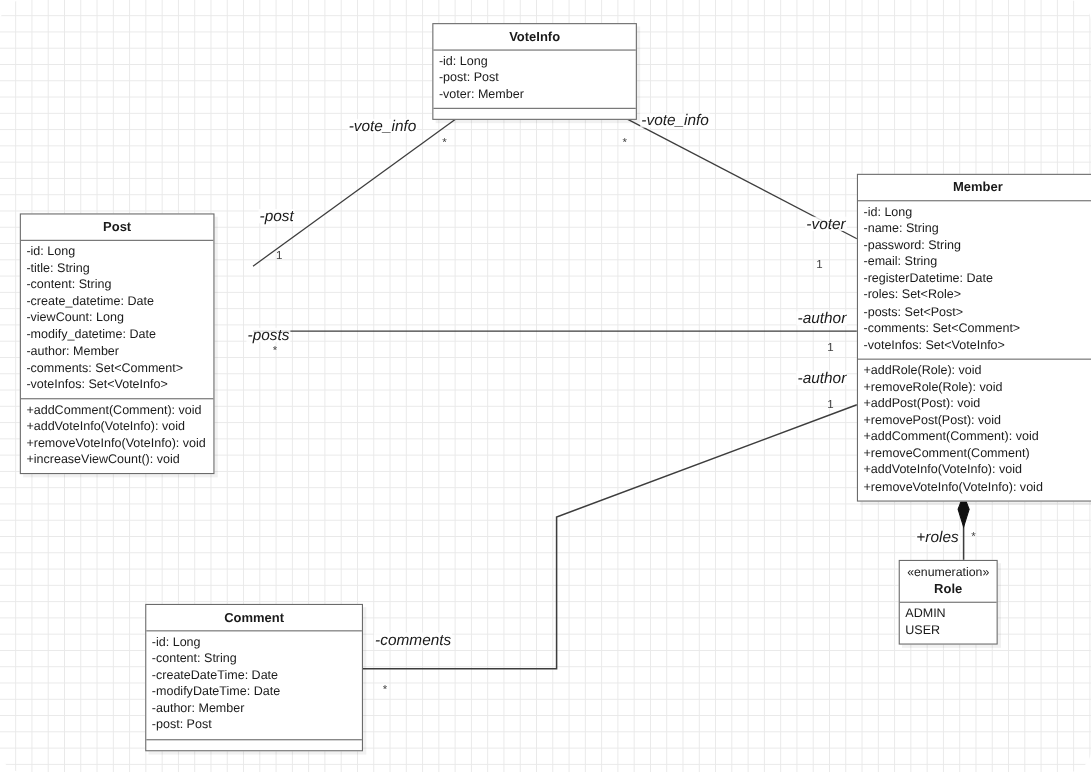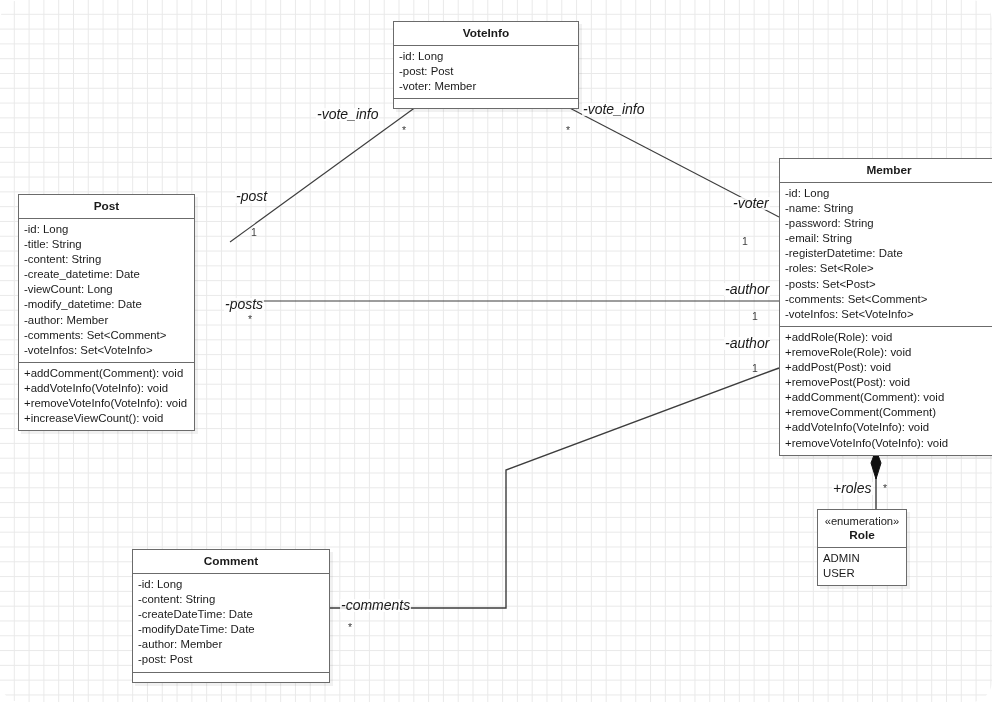--- a/index.html
+++ b/index.html
@@ -201,21 +201,21 @@
   <span class="edge-label" style="left:582px; top:103px;">-vote_info</span>
   <span class="edge-mult" style="left:566px; top:124px;">*</span>
   <span class="edge-label" style="left:732px; top:197px;">-voter</span>
   <span class="edge-mult" style="left:742px; top:235px;">1</span>
 
   <span class="edge-label" style="left:224px; top:283px;margin-top:15px;">-posts</span>
   <span class="edge-mult" style="left:248px; top:313px;">*</span>
   <span class="edge-label" style="left:724px; top:283px;">-author</span>
   <span class="edge-mult" style="left:752px; top:310px;">1</span>
 
-  <span class="edge-label" style="left:340px; top:599px;text-align:right;">-comments</span>
+  <span class="edge-label" style="left:340px; top:575px;text-align:right;">-comments</span>
   <span class="edge-mult" style="left:348px; top:621px;">*</span>
   <span class="edge-label" style="left:724px; top:337px;">-author</span>
   <span class="edge-mult" style="left:752px; top:362px;">1</span>
 
   <span class="edge-label" style="left:832px; top:482px;">+roles</span>
   <span class="edge-mult" style="left:883px; top:482px;">*</span>
 
 </div>
 
 </body></html>

